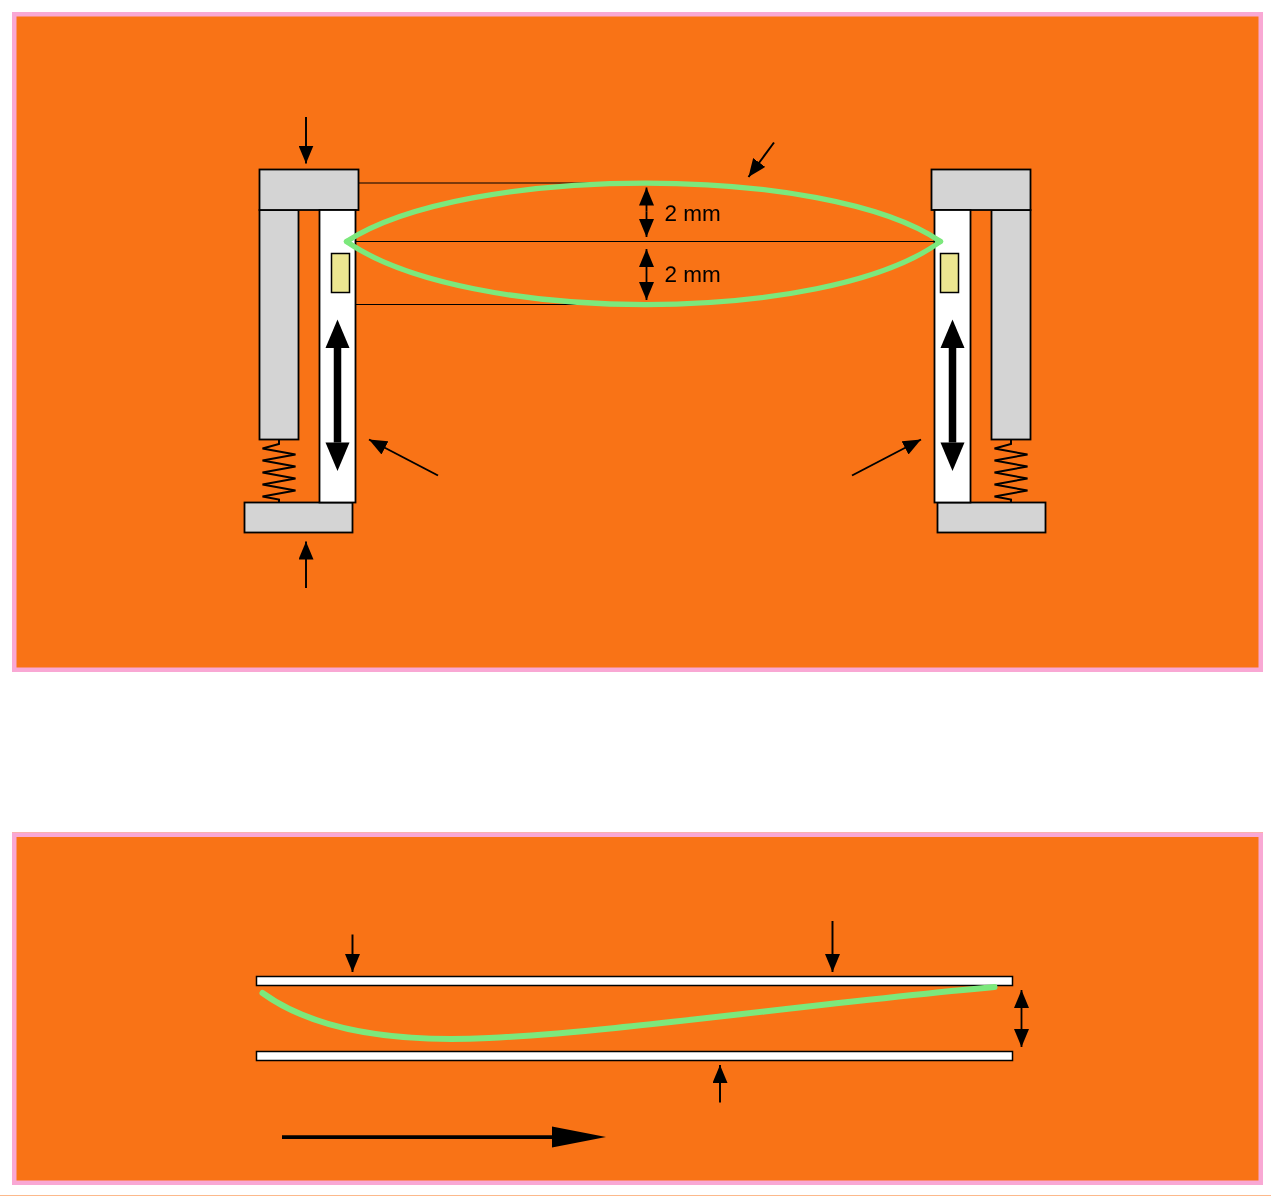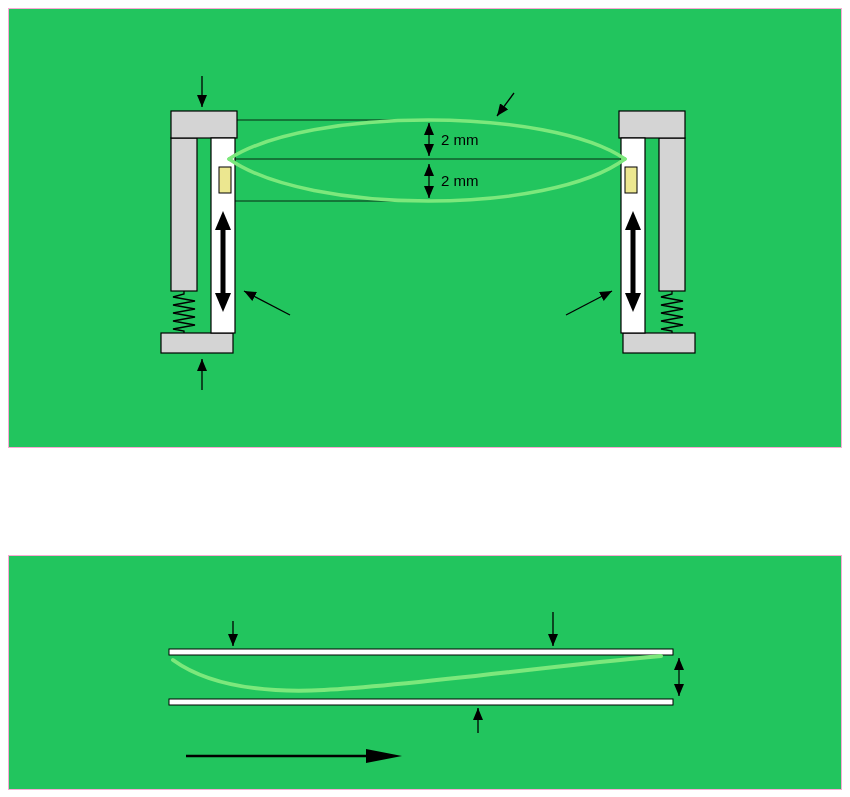--- a/index.html
+++ b/index.html
@@ -5,22 +5,22 @@
   html, body { margin: 0; padding: 0; }
   body {
     width: 850px;
     height: 797px;
     position: relative;
     background: #ffffff;
     font-family: "Liberation Sans", "DejaVu Sans", sans-serif;
   }
   .panel {
     position: absolute;
-    border: 1px solid #f9a8d4;
-    background: #22c55e;
+    border: 3px solid #f9a8d4;
+    background: #f97316;
     box-sizing: border-box;
   }
   #panel-top    { left: 8px; top: 8px;   width: 834px; height: 440px; }
   #panel-bottom { left: 8px; top: 555px; width: 834px; height: 235px; }
   svg { display: block; }
   text.dim-label {
     font-size: 15px;
     font-family: "Liberation Sans", "DejaVu Sans", sans-serif;
     fill: #000;
   }

